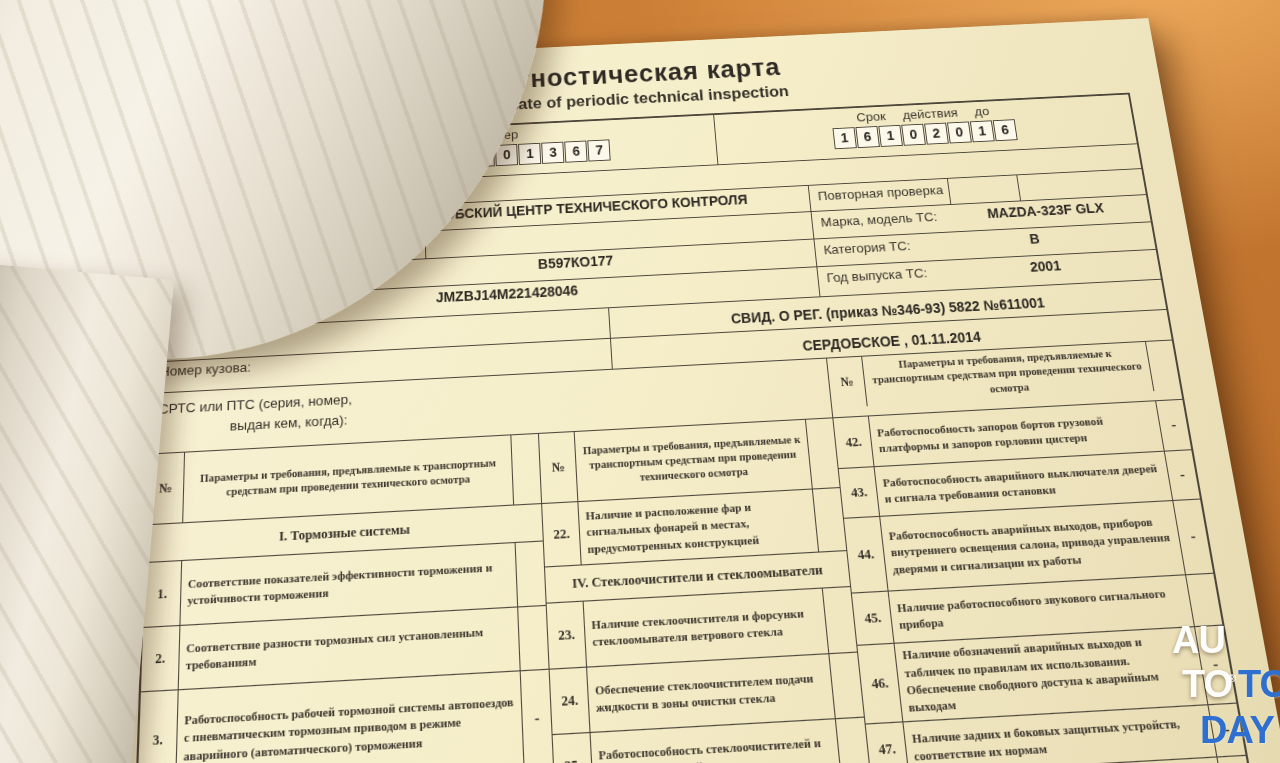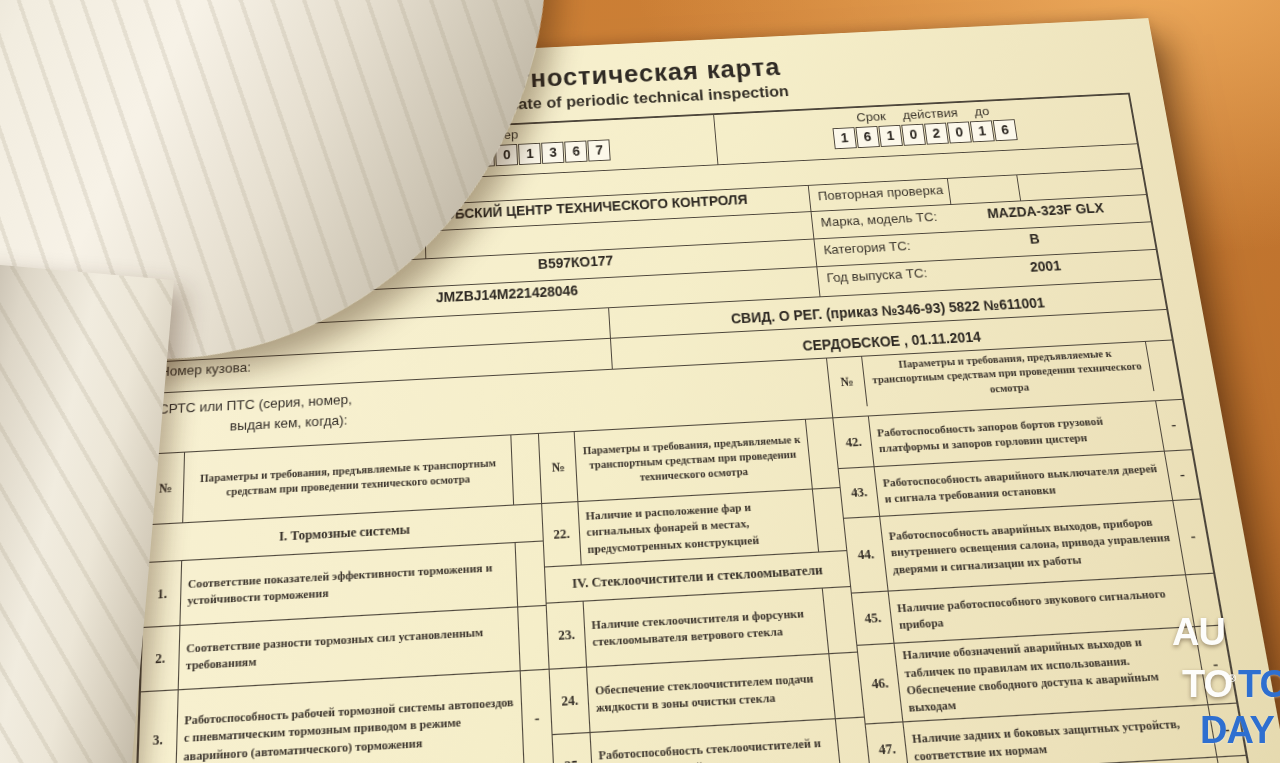--- a/index.html
+++ b/index.html
@@ -86,21 +86,21 @@
     box-shadow:12px 10px 24px rgba(55,28,6,.32);}
   .curl-stripes{position:absolute;inset:0;border-radius:inherit;opacity:.16;
     background:repeating-linear-gradient(55deg,transparent 0 26px,#8d8268 26px 30px);}
 
   
   .wm{position:absolute;right:0;bottom:0;width:130px;height:150px;z-index:9;
     font-family:"Liberation Sans",sans-serif;font-weight:bold;letter-spacing:-1px;}
   .wm span{position:absolute;font-size:38px;line-height:1;}
   .wm .white{color:#fdfdfb;text-shadow:0 2px 4px rgba(40,20,5,.4);}
   .wm .blue{color:#2e6fd0;text-shadow:0 1px 2px rgba(255,255,255,.35);}
-  .wm-au{left:22px;top:0;}
+  .wm-au{left:22px;top:8px;}
   .wm-to1{left:32px;top:52px;}
   .wm-reg{position:absolute;font-size:11px !important;left:78px;top:60px;color:#fdfdfb;}
   .wm-to2{left:88px;top:52px;}
   .wm-day{left:50px;top:98px;}
 </style>
 </head>
 <body>
 
 <div class="corner-dark"></div>
 

